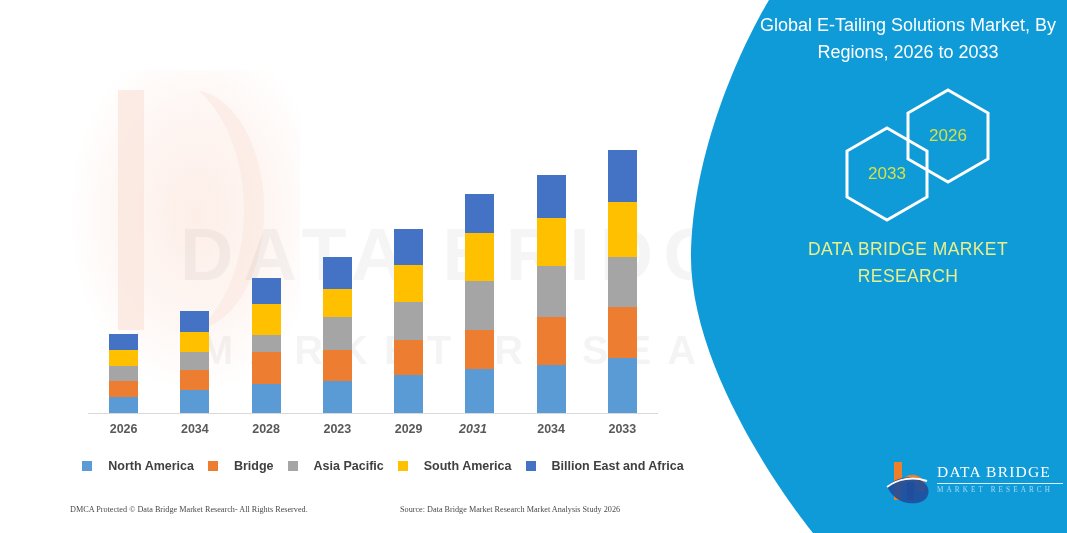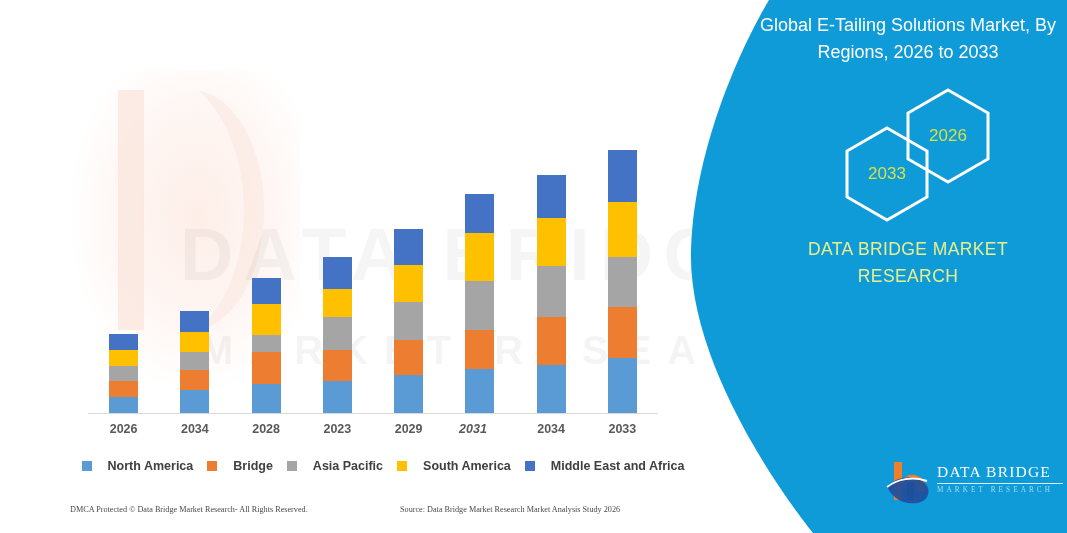--- a/index.html
+++ b/index.html
@@ -206,21 +206,21 @@
         <div class="legend-item">
           <span class="swatch" style="background: rgb(165, 165, 165);"></span>
           <span>Asia Pacific</span>
         </div>
         <div class="legend-item">
           <span class="swatch" style="background: rgb(255, 192, 0);"></span>
           <span>South America</span>
         </div>
         <div class="legend-item">
           <span class="swatch" style="background: rgb(68, 114, 196);"></span>
-          <span>Middle East and Africa</span>
+          <span>Billion East and Africa</span>
         </div>
       </div>
 
     <div class="footer">
       <div class="footer-left">DMCA Protected © Data Bridge Market Research-  All Rights Reserved.</div>
       <div class="footer-right">Source: Data Bridge Market Research  Market Analysis Study 2026</div>
     </div>
   </div>
 
   <div class="right-panel">

